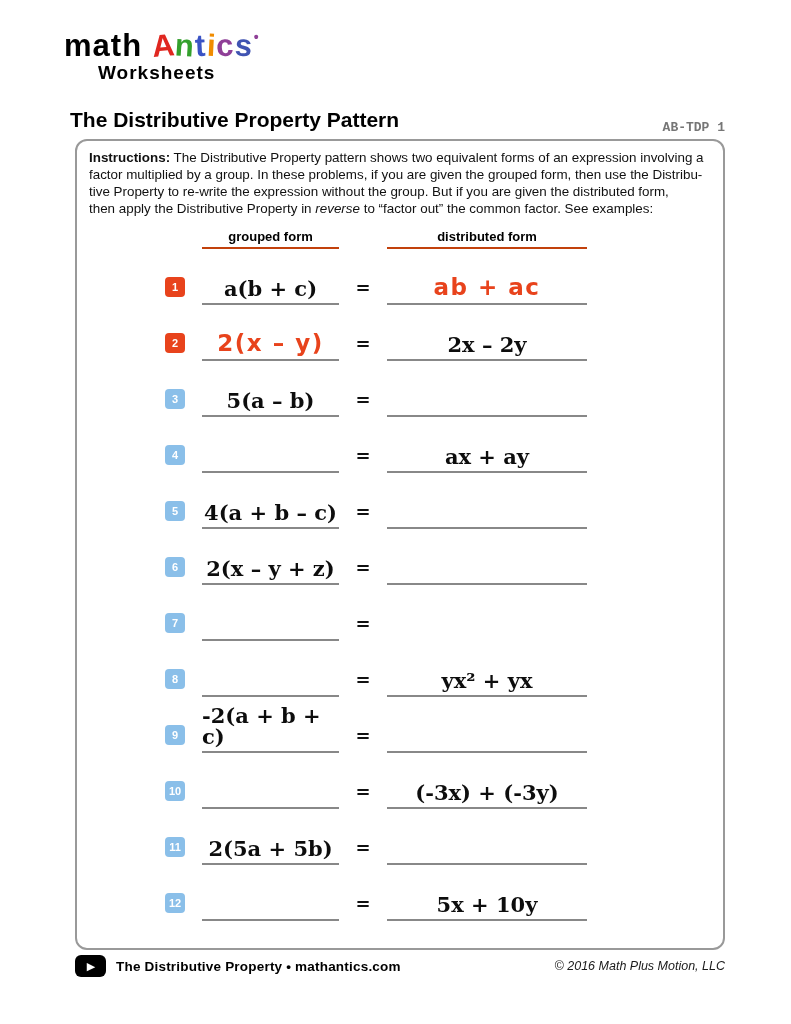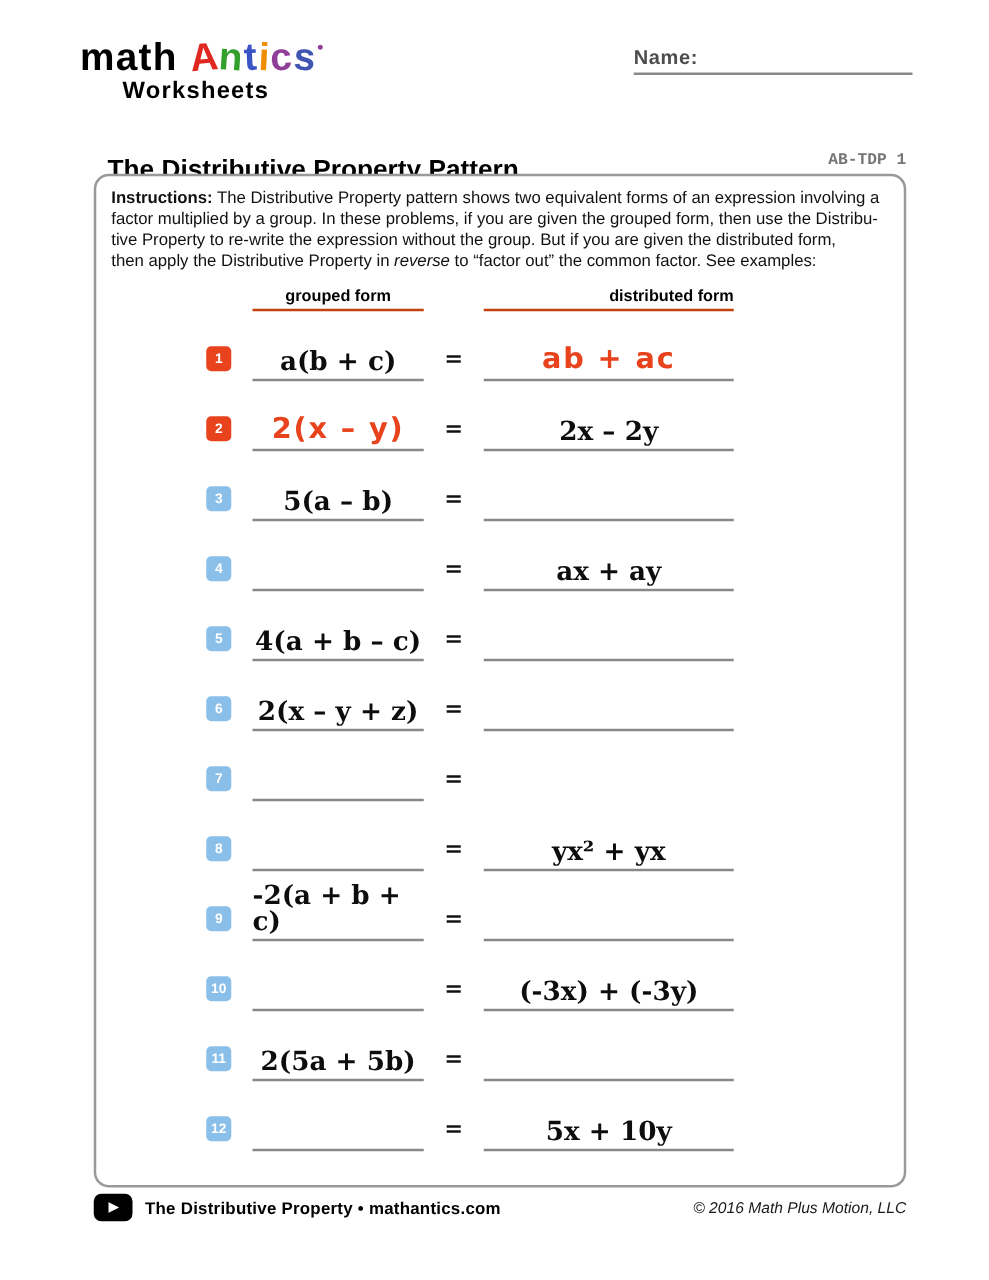--- a/index.html
+++ b/index.html
@@ -20,37 +20,37 @@
   .la5{color:#4054b2;transform:rotate(4deg);}
   .tm-dot{color:#8f3f97;font-size:14px;vertical-align:14px;margin-left:1px;}
   .logo-sub{font-size:19px;font-weight:bold;color:#000;margin-left:34px;margin-top:-2px;letter-spacing:1px;}
 
   
   .fields{position:absolute;left:507px;top:38px;width:223px;}
   .field{border-bottom:2px solid #8a8a8a;padding-bottom:2px;margin-bottom:13px;}
   .field-label{font-size:16px;font-weight:bold;color:#4d4d4d;letter-spacing:0.5px;}
 
   
-  .title{position:absolute;left:70px;top:108px;margin:16px;font-size:21px;font-weight:bold;color:#000;}
+  .title{position:absolute;left:70px;top:108px;margin:0;font-size:21px;font-weight:bold;color:#000;}
   .doc-code{position:absolute;right:66px;top:120px;font-family:"Liberation Mono","DejaVu Sans Mono",monospace;
             font-size:13px;font-weight:bold;color:#767676;}
 
   
   .box{position:absolute;left:75px;top:139px;width:650px;height:811px;
        border:2px solid #999;border-radius:12px;box-sizing:border-box;background:#fff;}
   .instructions{margin:8px 12px 0 12px;font-size:13.4px;line-height:17px;color:#111;white-space:pre-line;}
   .ins-label{font-weight:bold;}
 
   
   .cols-header{display:flex;margin-top:12px;padding-left:125px;}
   .hdr{font-size:13px;font-weight:bold;color:#000;text-align:center;
        border-bottom:2px solid #c2410c;padding-bottom:3px;}
   .hdr-g{width:137px;}
   .hdr-spacer{width:48px;}
-  .hdr-d{width:200px;text-align:right;}
+  .hdr-d{width:200px;}
 
   
   .rows{margin-top:0;}
   .row{display:flex;align-items:flex-end;height:56px;padding-left:88px;}
   .badge{width:20px;height:20px;border-radius:4px;color:#fff;font-size:11px;font-weight:bold;
          display:flex;align-items:center;justify-content:center;margin:0 17px 8px 0;
          font-family:"Liberation Sans",sans-serif;}
   .badge[data-variant="red"]{background:#e8431c;}
   .badge[data-variant="blue"]{background:#8abfe9;}
   .cell{border-bottom:2px solid #888;display:flex;align-items:flex-end;justify-content:center;
@@ -76,23 +76,20 @@
 <body>
 
 <div class="page">
 
   <div class="logo">
     <div class="logo-line1"><span class="lw">math</span><span class="antics"><span class="la la0">A</span><span class="la la1">n</span><span class="la la2">t</span><span class="la la3">i</span><span class="la la4">c</span><span class="la la5">s</span><span class="tm-dot">•</span></span></div>
     <div class="logo-sub">Worksheets</div>
   </div>
 
   <div class="fields">
-    <div class="field">
-      <span class="field-label">Name:</span>
-    </div>
   </div>
 
   <h1 class="title">The Distributive Property Pattern</h1>
   <div class="doc-code">AB-TDP 1</div>
 
   <div class="box">
     <p class="instructions"><b class="ins-label">Instructions:</b><span> The Distributive Property pattern shows two equivalent forms of an expression involving a
 factor multiplied by a group.  In these problems, if you are given the grouped form, then use the Distribu-
 tive Property to re-write the expression without the group.  But if you are given the distributed form,
 then apply the Distributive Property in </span><i>reverse</i><span> to “factor out” the common factor.  See examples:</span></p>

